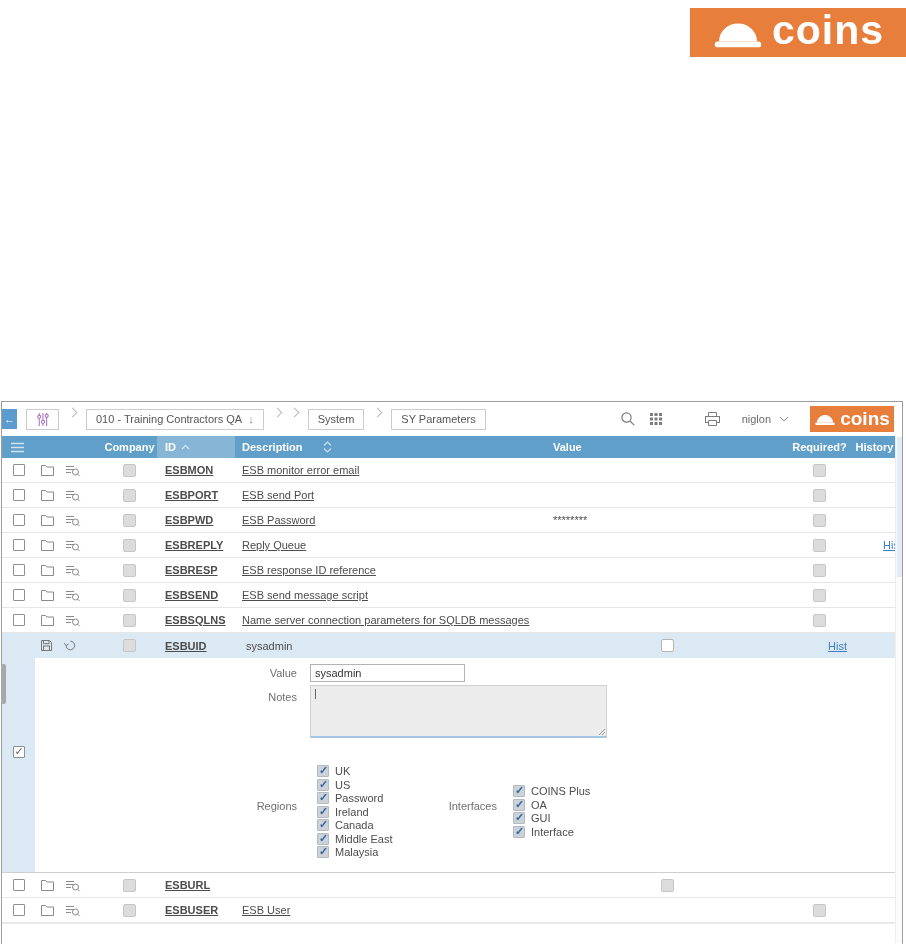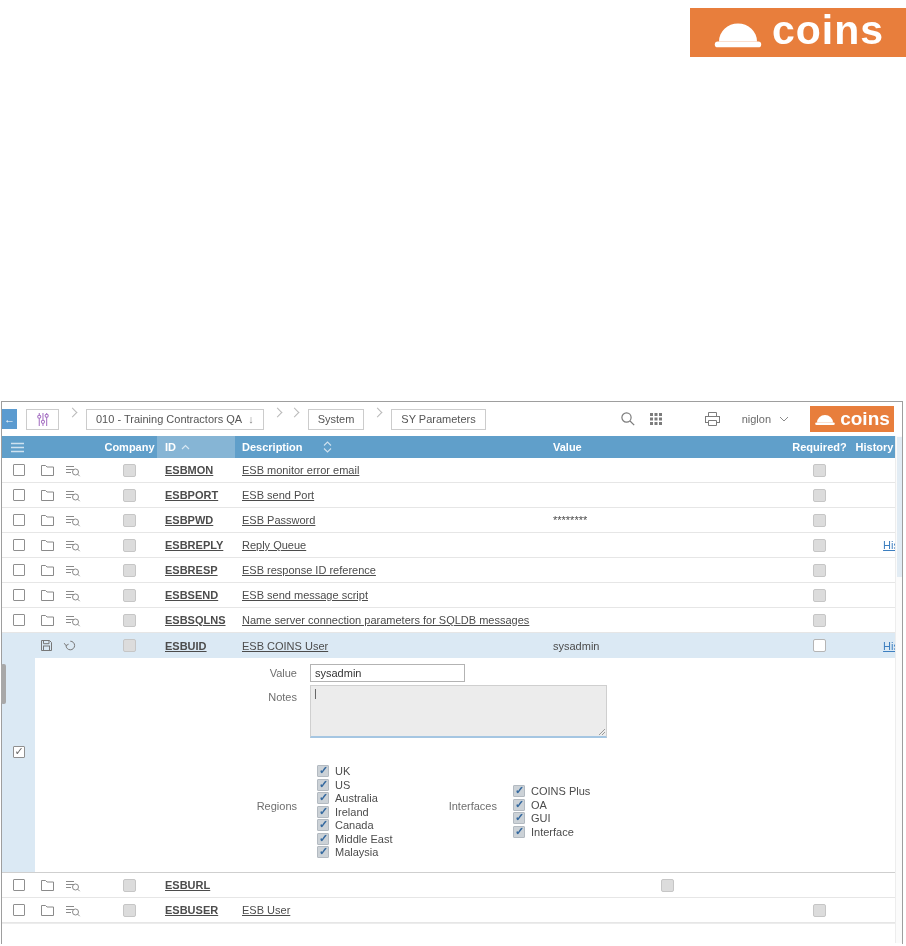--- a/index.html
+++ b/index.html
@@ -439,21 +439,20 @@
         <svg width="14" height="13" viewBox="0 0 14 13">
           <path d="M3 6.5 A4.3 4.3 0 1 0 7.3 2.2" fill="none" stroke="#777"></path>
           <path d="M1.2 4.2 L3 6.6 L5.6 5.2" fill="none" stroke="#777"></path>
         </svg>
       </span>
     </div>
     <div class="c-req" style="grid-column:3;">
         <span class="cb dis"></span>
       </div>
     <div class="c-id">ESBUID</div>
-    <div class="c-desc">ESB COINS User</div>
     <div class="c-val">sysadmin</div>
     <div class="c-req">
         <span class="cb white"></span>
       </div>
     <div class="c-hist">
         <a class="hist-link">Hist</a>
       </div>
   </div>
 
   <div class="expanded">
@@ -474,21 +473,21 @@
         <label class="ck-item">
             <span class="cb checked"></span>
             <span>UK</span>
           </label>
         <label class="ck-item">
             <span class="cb checked"></span>
             <span>US</span>
           </label>
         <label class="ck-item">
             <span class="cb checked"></span>
-            <span>Australia</span>
+            <span>Password</span>
           </label>
         <label class="ck-item">
             <span class="cb checked"></span>
             <span>Ireland</span>
           </label>
         <label class="ck-item">
             <span class="cb checked"></span>
             <span>Canada</span>
           </label>
         <label class="ck-item">

